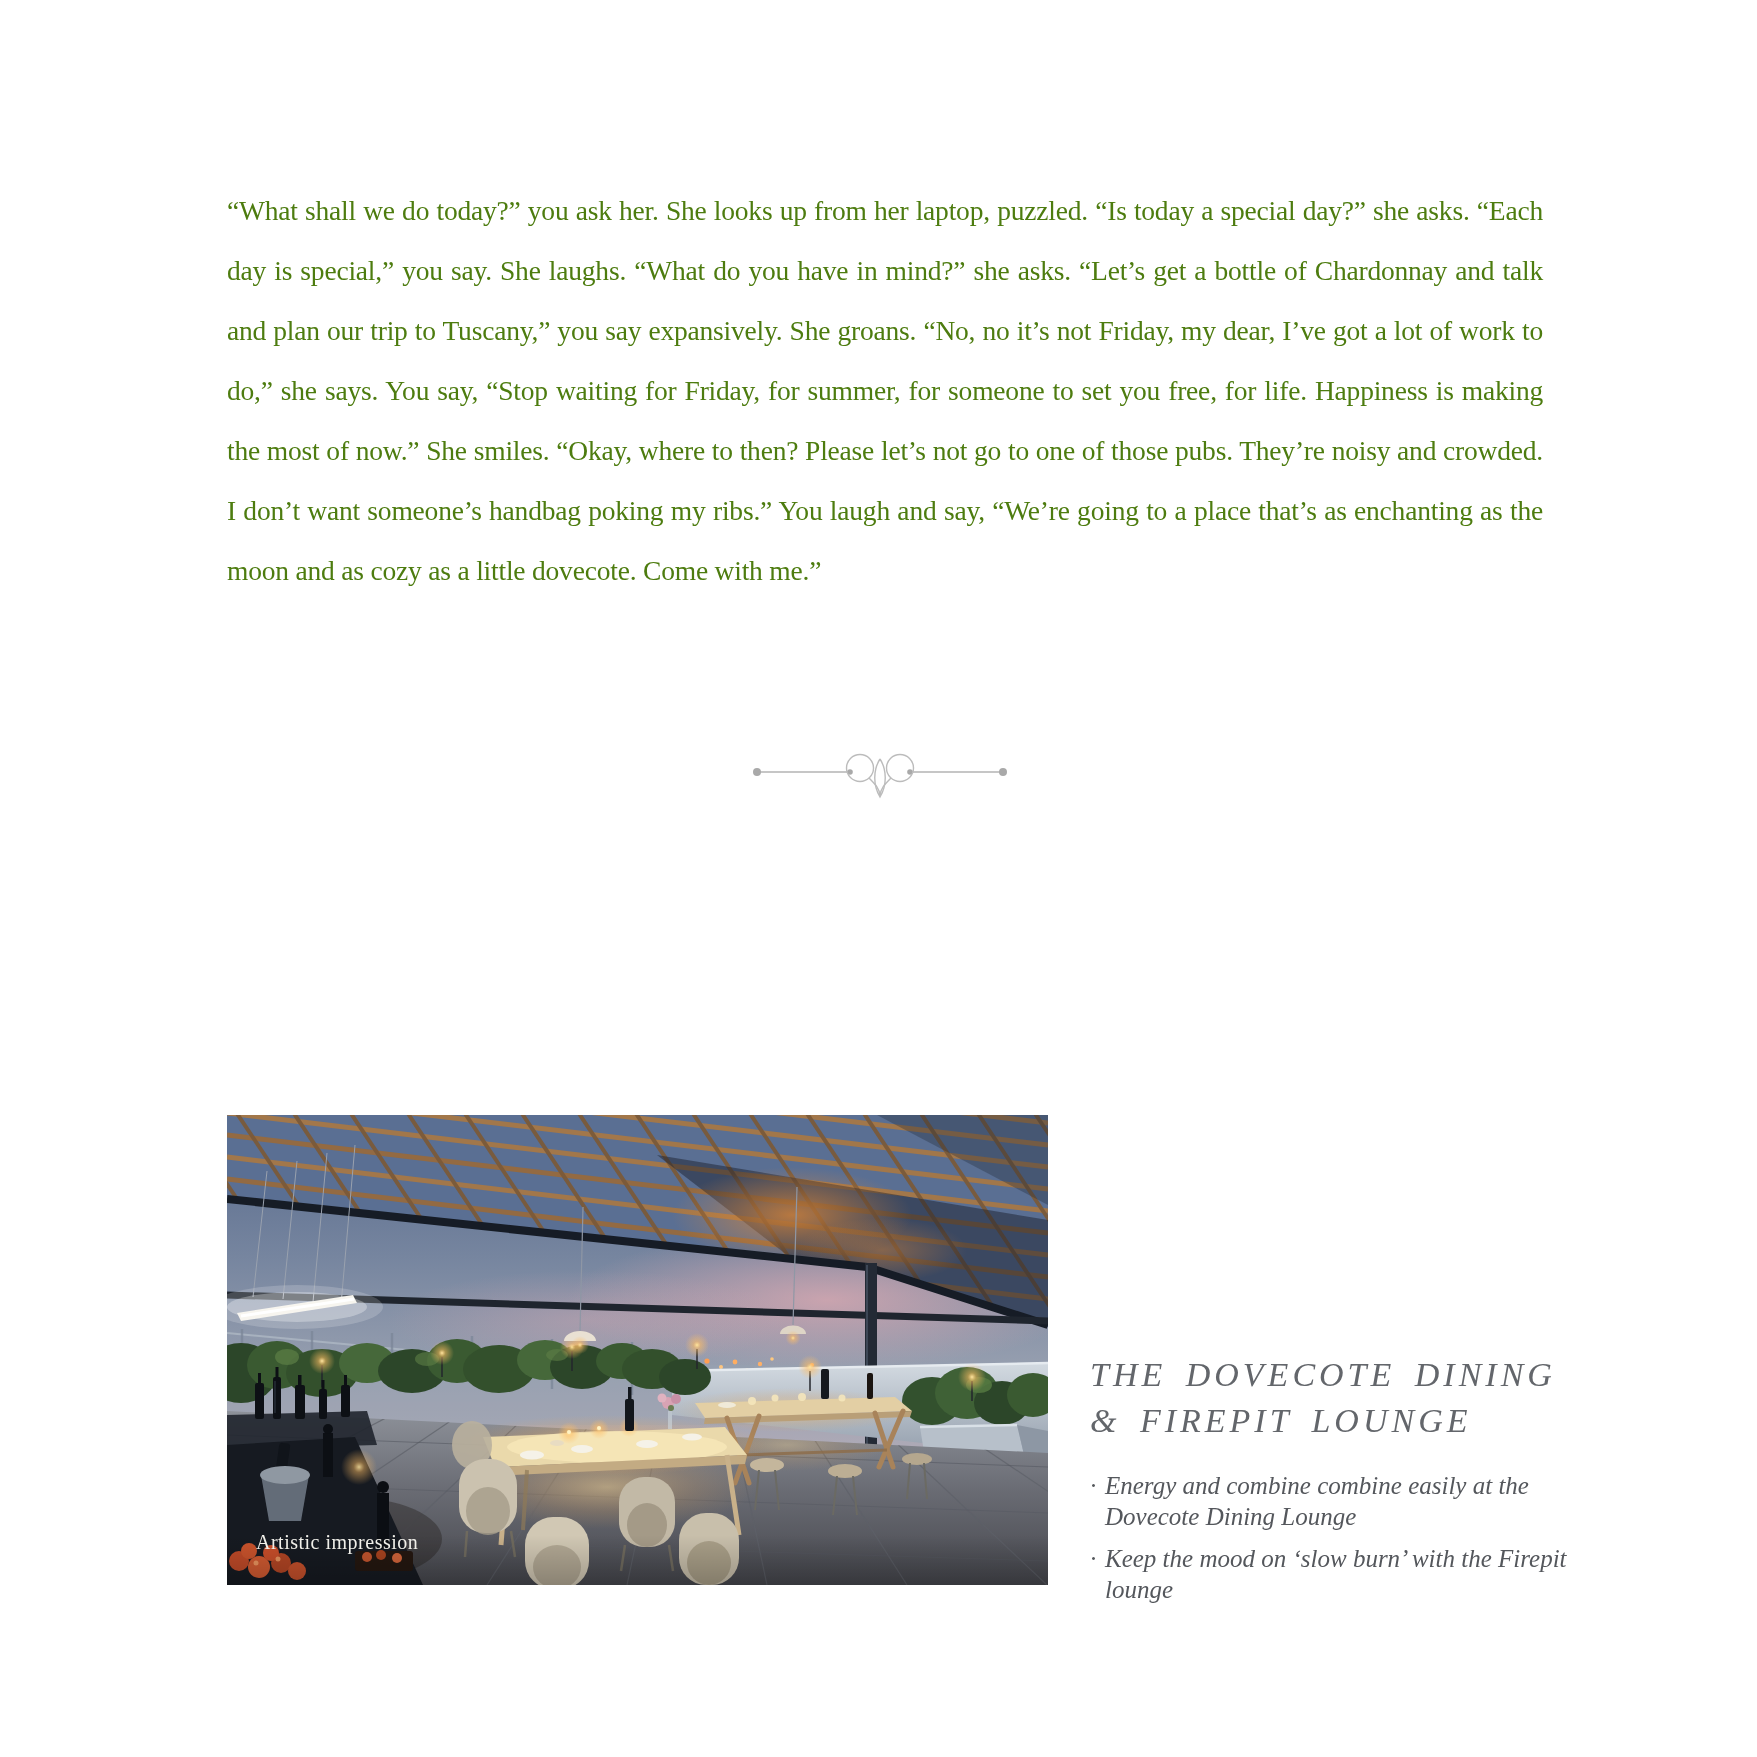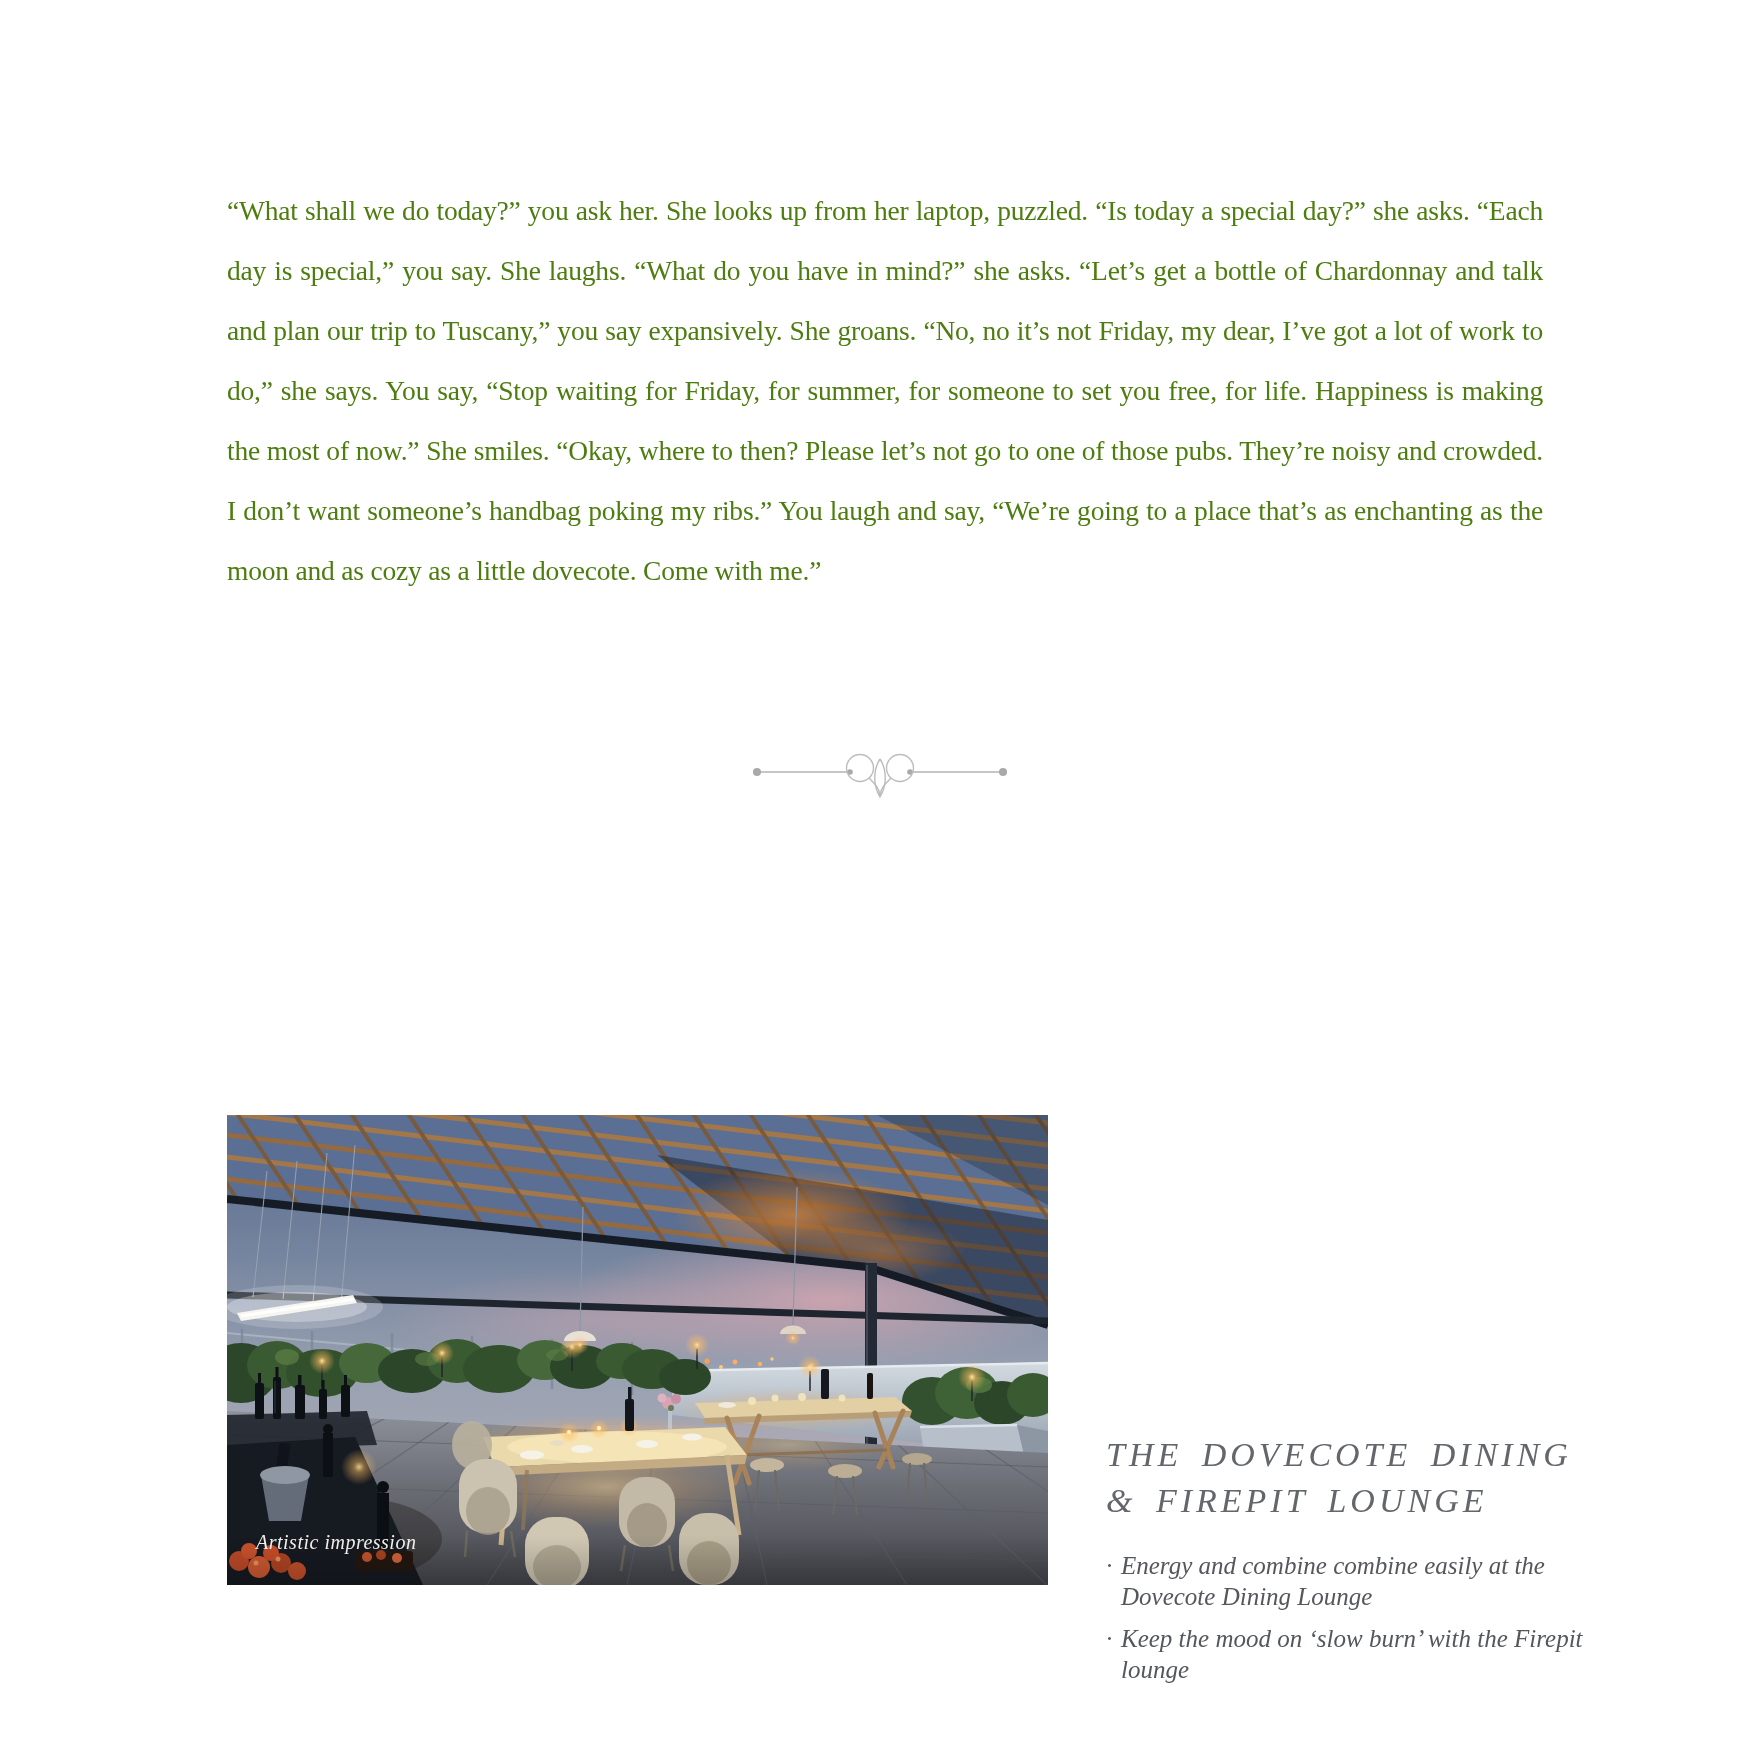--- a/index.html
+++ b/index.html
@@ -12,24 +12,24 @@
          color:#4d7c0f;text-align:justify;}
 
   
   .divider{position:absolute;left:750px;top:740px;width:260px;height:64px;}
   .divider svg{display:block;}
 
   
   .photo{position:absolute;left:227px;top:1115px;width:821px;height:470px;margin:0;}
   .photo svg{display:block;width:821px;height:470px;}
   .photo figcaption{position:absolute;left:29px;top:416px;margin:0;
-        font-style:italic;font-size:20px;letter-spacing:.5px;color:#f0efe9;}
+        font-size:20px;letter-spacing:.5px;color:#f0efe9;}
 
   
-  .feature{position:absolute;left:1090px;top:1432px;width:500px;margin-left:16px;}
+  .feature{position:absolute;left:1090px;top:1352px;width:500px;}
   .feature h2{margin:0 0 26px 0;font-weight:normal;font-style:italic;
         font-size:34px;line-height:46px;letter-spacing:4px;word-spacing:7px;
         color:#63666b;}
   .feature h2 .line{display:block;}
   .feature ul{list-style:none;margin:0;padding:0;
         font-style:italic;font-size:25px;line-height:31px;color:#54575c;}
   .feature li{position:relative;padding-left:15px;margin-bottom:11px;}
   .feature li .dot{position:absolute;left:0;top:0;}
 </style>
 </head>

